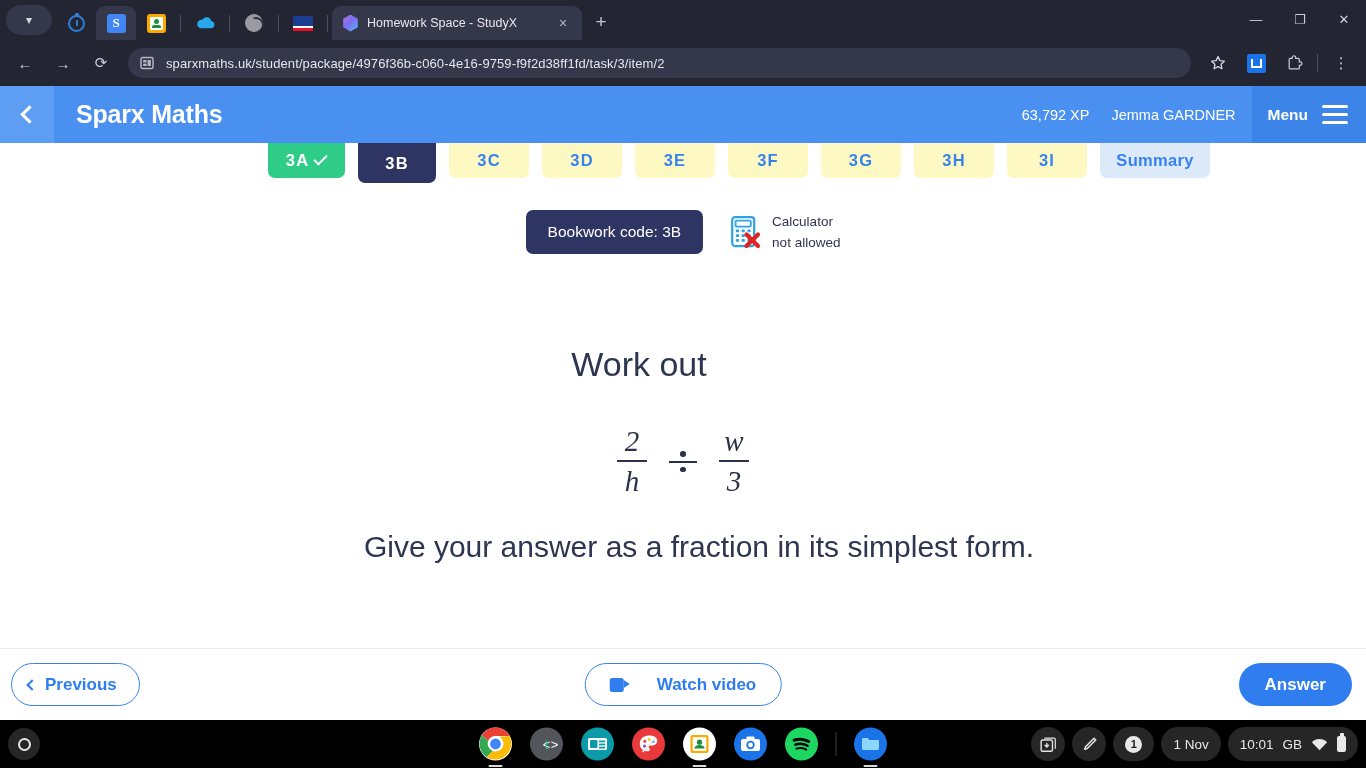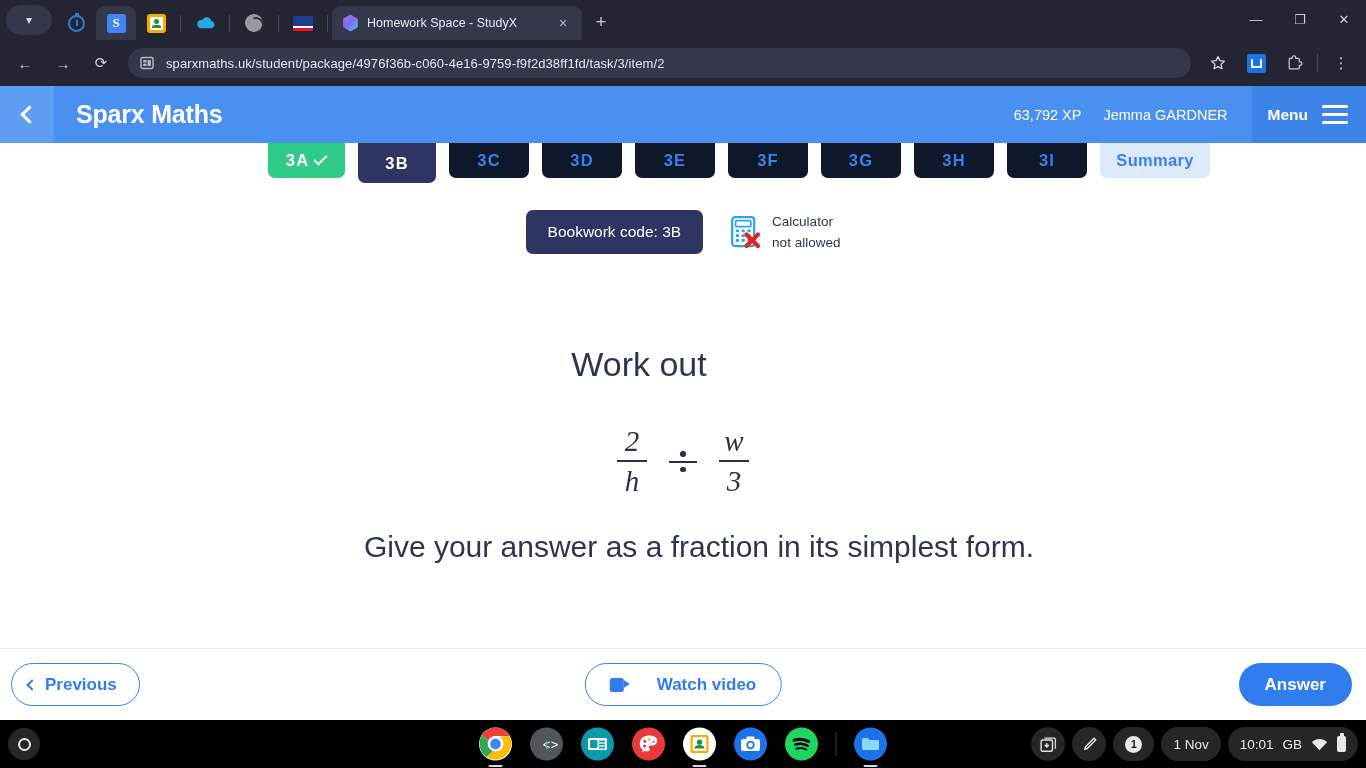--- a/index.html
+++ b/index.html
@@ -78,35 +78,35 @@
   
   .app-header { position: absolute; left: 0; top: 86px; width: 1366px; height: 57px; background: #4a90f0; }
   .back-zone { position: absolute; left: 0; top: 0; width: 54px; height: 57px; background: #5d9ef3;
                display: flex; align-items: center; justify-content: center; cursor: pointer; }
   .back-chev { width: 13px; height: 13px; border-left: 3.4px solid #fff; border-bottom: 3.4px solid #fff;
                transform: rotate(45deg); margin-left: 5px; }
   .brand { position: absolute; left: 76px; top: 0; height: 57px; display: flex; align-items: center;
            color: #fff; font-size: 25px; font-weight: bold; letter-spacing: -0.2px; }
   .hdr-right { position: absolute; right: 0; top: 0; height: 57px; display: flex; align-items: center; }
   .xp { color: #fff; font-size: 14.5px; margin-right: 22px; }
-  .uname { color: #fff; font-size: 14.5px; margin-right: 24px; }
+  .uname { color: #fff; font-size: 14.5px; margin-right: 16px; }
   .menu-box { height: 57px; background: #3d84e8; display: flex; align-items: center; gap: 14px;
               padding: 0 18px 0 16px; cursor: pointer; }
   .menu-box .mlabel { color: #fff; font-size: 15.5px; font-weight: bold; }
   .burger { width: 26px; display: flex; flex-direction: column; gap: 5px; }
   .burger i { display: block; height: 3.2px; background: #fff; border-radius: 2px; }
 
   
   .subtabs { position: absolute; left: 0; top: 143px; width: 1208px; height: 35px; }
   .subtabs-inner { position: absolute; left: 268px; top: 0; display: flex; gap: 13px; align-items: flex-start; }
   .stab { height: 35px; border-radius: 0 0 7px 7px; display: flex; align-items: center; justify-content: center;
           font-size: 16.5px; font-weight: bold; letter-spacing: 1.2px; cursor: pointer; }
   .stab.done { background: #2ecc87; color: #fff; width: 77px; gap: 5px; }
   .stab.current { background: #2e3562; color: #fff; width: 78px; height: 40px; }
-  .stab.todo { background: #0f172a; color: #3683ef; width: 80px; }
+  .stab.todo { background: #fef9c3; color: #3683ef; width: 80px; }
   .stab.summary { background: #dce9f9; color: #3683ef; width: 110px; letter-spacing: .3px; }
   .tick { width: 13px; height: 7px; border-left: 2.6px solid #fff; border-bottom: 2.6px solid #fff;
           transform: rotate(-45deg); margin-top: -4px; }
 
   
   .bw-row { position: absolute; left: 0; top: 210px; width: 1366px; display: flex; justify-content: center;
             align-items: flex-end; gap: 28px; }
   .bw-code { background: #2e3562; color: #fff; font-size: 15.5px; border-radius: 7px;
              padding: 13px 22px; cursor: pointer; }
   .calc-note { display: flex; align-items: center; gap: 11px; }

